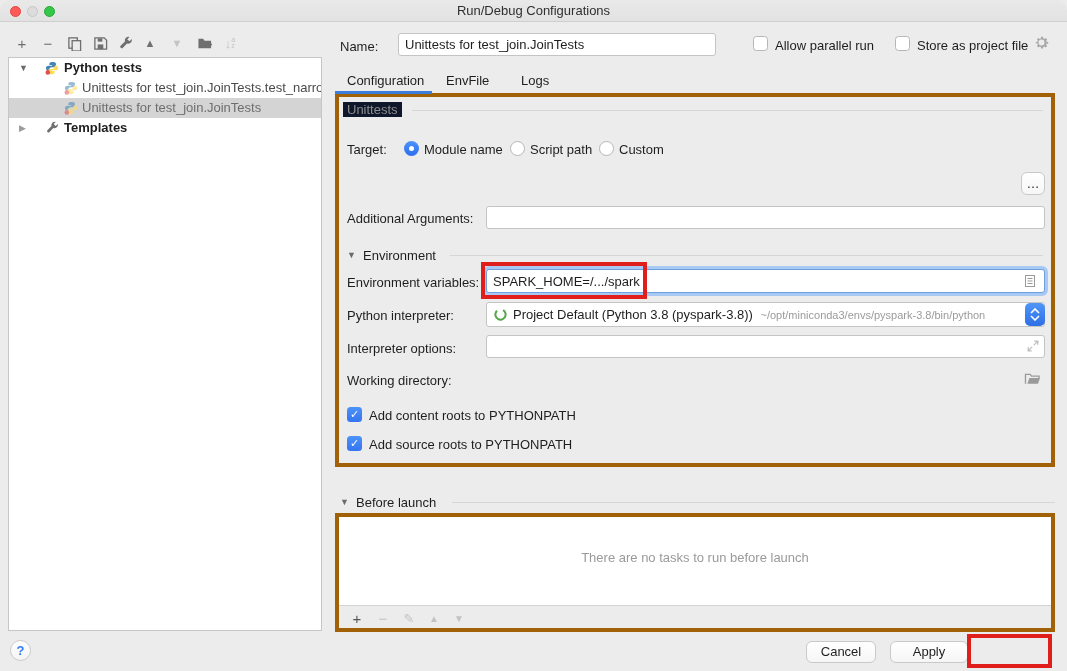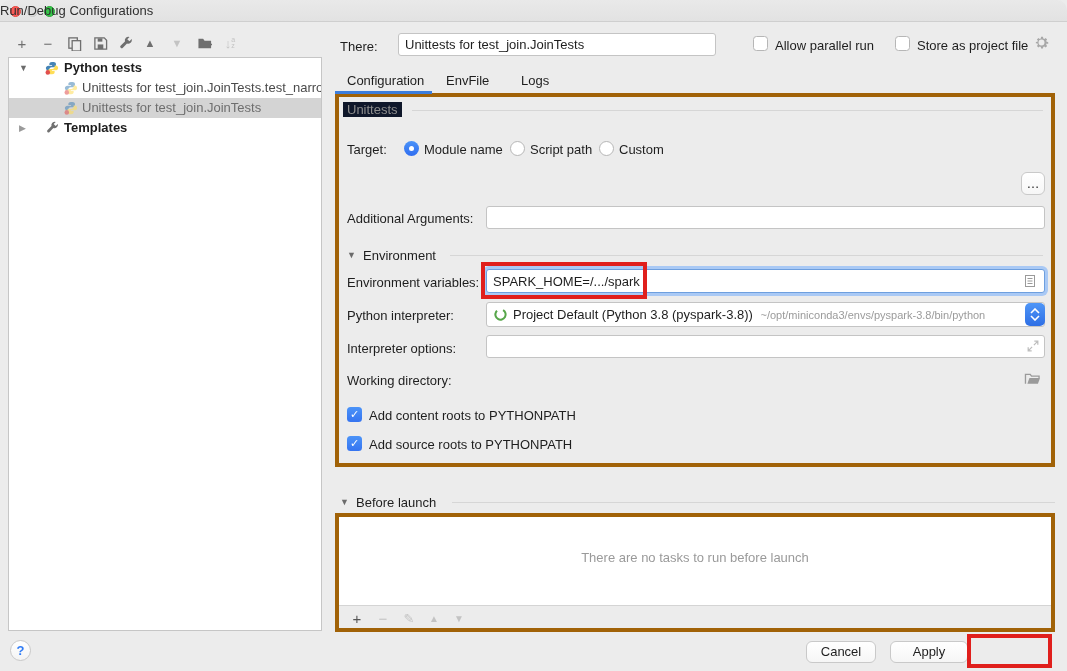--- a/index.html
+++ b/index.html
@@ -4,21 +4,21 @@
 <style>
   * { box-sizing: border-box; margin: 0; padding: 0; }
   html,body { width:1067px; height:671px; }
   body { font-family: "Liberation Sans", "DejaVu Sans", sans-serif; background:#ececec; }
   .win { position:relative; width:1067px; height:671px; background:#ececec; overflow:hidden;
          border-radius:10px 10px 0 0; }
   .abs { position:absolute; }
   
   .titlebar { position:absolute; left:0; top:0; width:1067px; height:22px;
               background:linear-gradient(#e9e9e9,#e2e2e2); border-bottom:1px solid #cfcfcf; }
-  .title { position:absolute; left:0; right:0; top:3px; font-size:13px;
+  .title { position:absolute; left:0; right:0; top:3px; text-align:center; font-size:13px;
            color:#2f2f2f; font-weight:500; }
   .light { position:absolute; top:6px; width:11px; height:11px; border-radius:50%; }
   .light.close { left:10px; background:#fc5b57; border:0.5px solid #e2463f; }
   .light.min   { left:27px; background:#dcdcdc; border:0.5px solid #c6c6c6; }
   .light.zoom  { left:44px; background:#35c749; border:0.5px solid #2aa538; }
   
   .tb-icon { position:absolute; top:33px; width:20px; height:20px; display:flex;
              align-items:center; justify-content:center; font-size:15px; color:#6f6f6f; }
   .tb-icon.dis { color:#c3c3c3; }
   .tb-icon svg { display:block; }
@@ -147,21 +147,21 @@
       <span class="exp" style="color:#9a9a9a">▶</span>
       <span class="icon" style="left:36px">
         <svg width="14" height="14" viewBox="0 0 16 16">
             <path d="M14.8 4.3a3.9 3.9 0 0 1-5.2 3.7l-4.4 4.5a1.6 1.6 0 1 1-2.2-2.3L7.4 5.8A3.9 3.9 0 0 1 12.3 1L9.9 3.4l2.3 2.3 2.4-2.4c.1.3.2.6.2 1z" fill="#707070"></path>
           </svg>
       </span>
       <span class="lbl" style="left:55px; font-weight:bold">Templates</span>
     </div>
   </div>
 
-  <span class="flabel" style="left:340px; top:39px">There:</span>
+  <span class="flabel" style="left:340px; top:39px">Name:</span>
   <input class="tfield" style="left: 398px; top: 33px; width: 318px; height: 23px;" value="Unittests for test_join.JoinTests">
   <span class="chk" style="left:753px; top:36px"></span>
   <span class="flabel" style="left:775px; top:38px">Allow parallel run</span>
   <span class="chk" style="left:895px; top:36px"></span>
   <span class="flabel" style="left:917px; top:38px">Store as project file</span>
   <span class="abs" style="left:1033px; top:34px">
     <svg width="17" height="17" viewBox="0 0 16 16">
         <path d="M8 5.2A2.8 2.8 0 1 0 8 10.8 2.8 2.8 0 0 0 8 5.2zm6.3 4.1l-1.5-.3a5 5 0 0 1-.4 1l.9 1.2-1.4 1.4-1.2-.9a5 5 0 0 1-1 .4l-.3 1.5H7.6l-.3-1.5a5 5 0 0 1-1-.4l-1.2.9-1.4-1.4.9-1.2a5 5 0 0 1-.4-1l-1.5-.3V7.6l1.5-.3a5 5 0 0 1 .4-1l-.9-1.2 1.4-1.4 1.2.9a5 5 0 0 1 1-.4l.3-1.5h1.8l.3 1.5a5 5 0 0 1 1 .4l1.2-.9 1.4 1.4-.9 1.2a5 5 0 0 1 .4 1l1.5.3z" fill="#a8a8a8"></path>
       </svg>
   </span>

